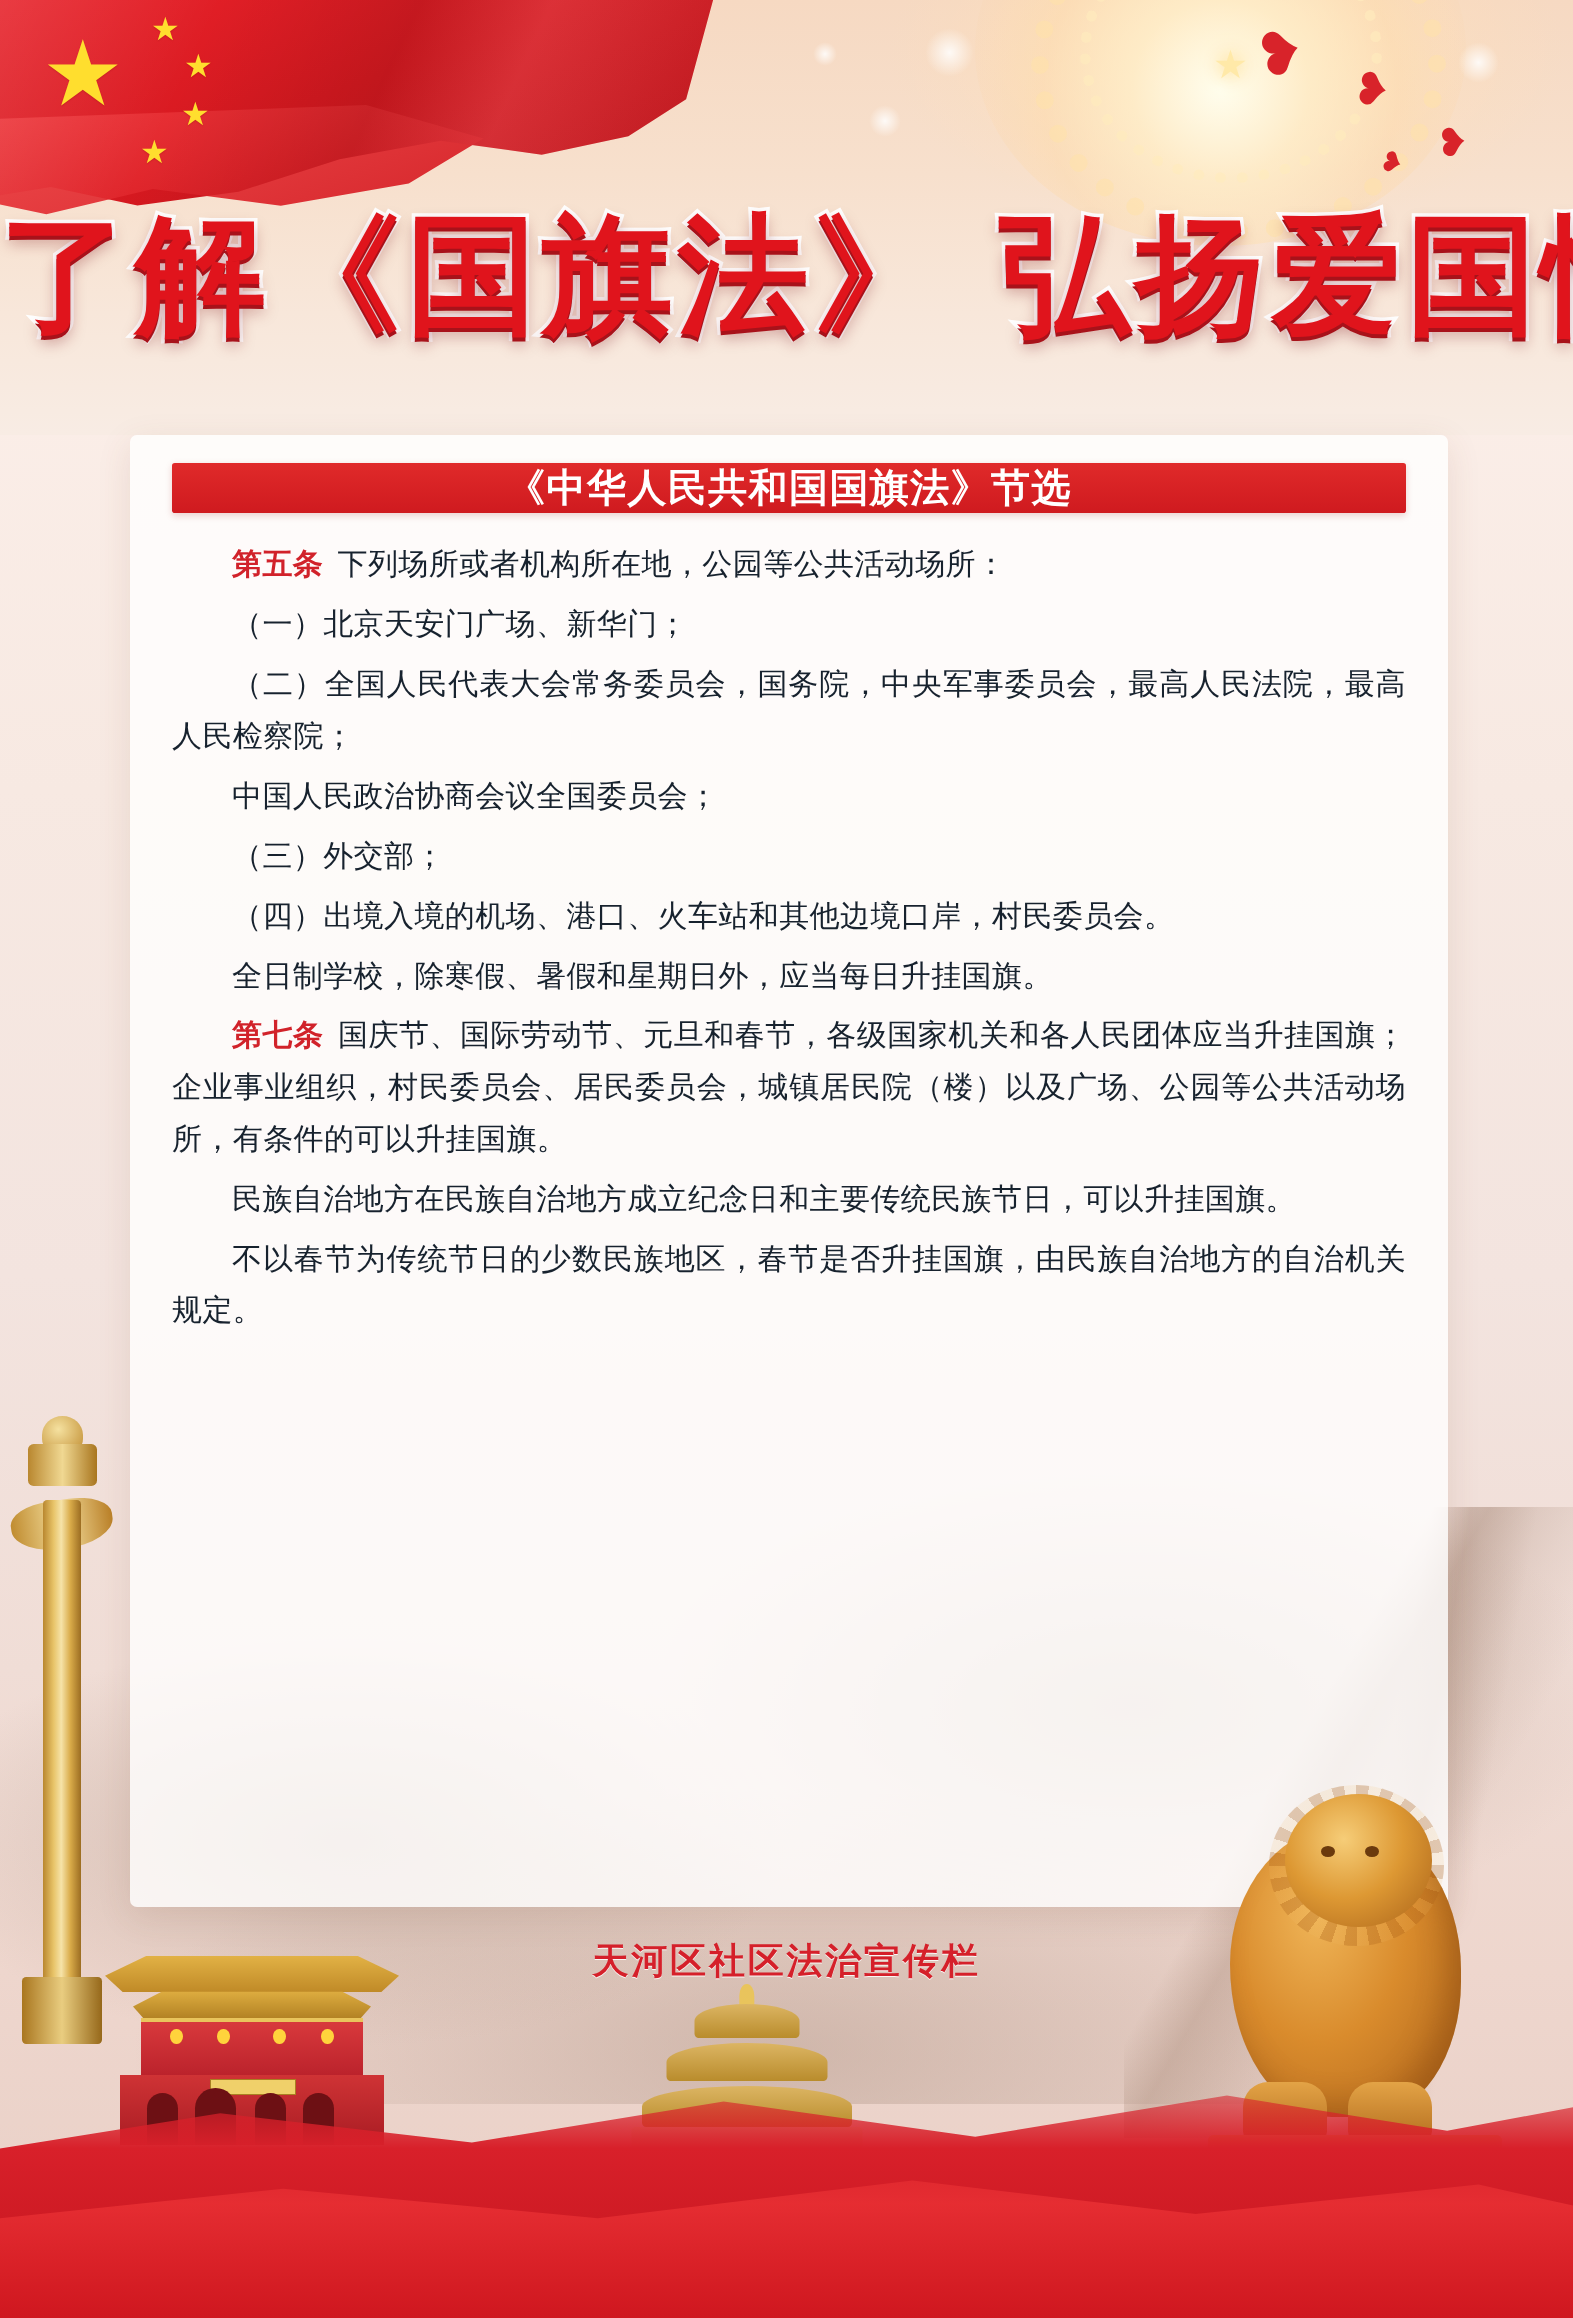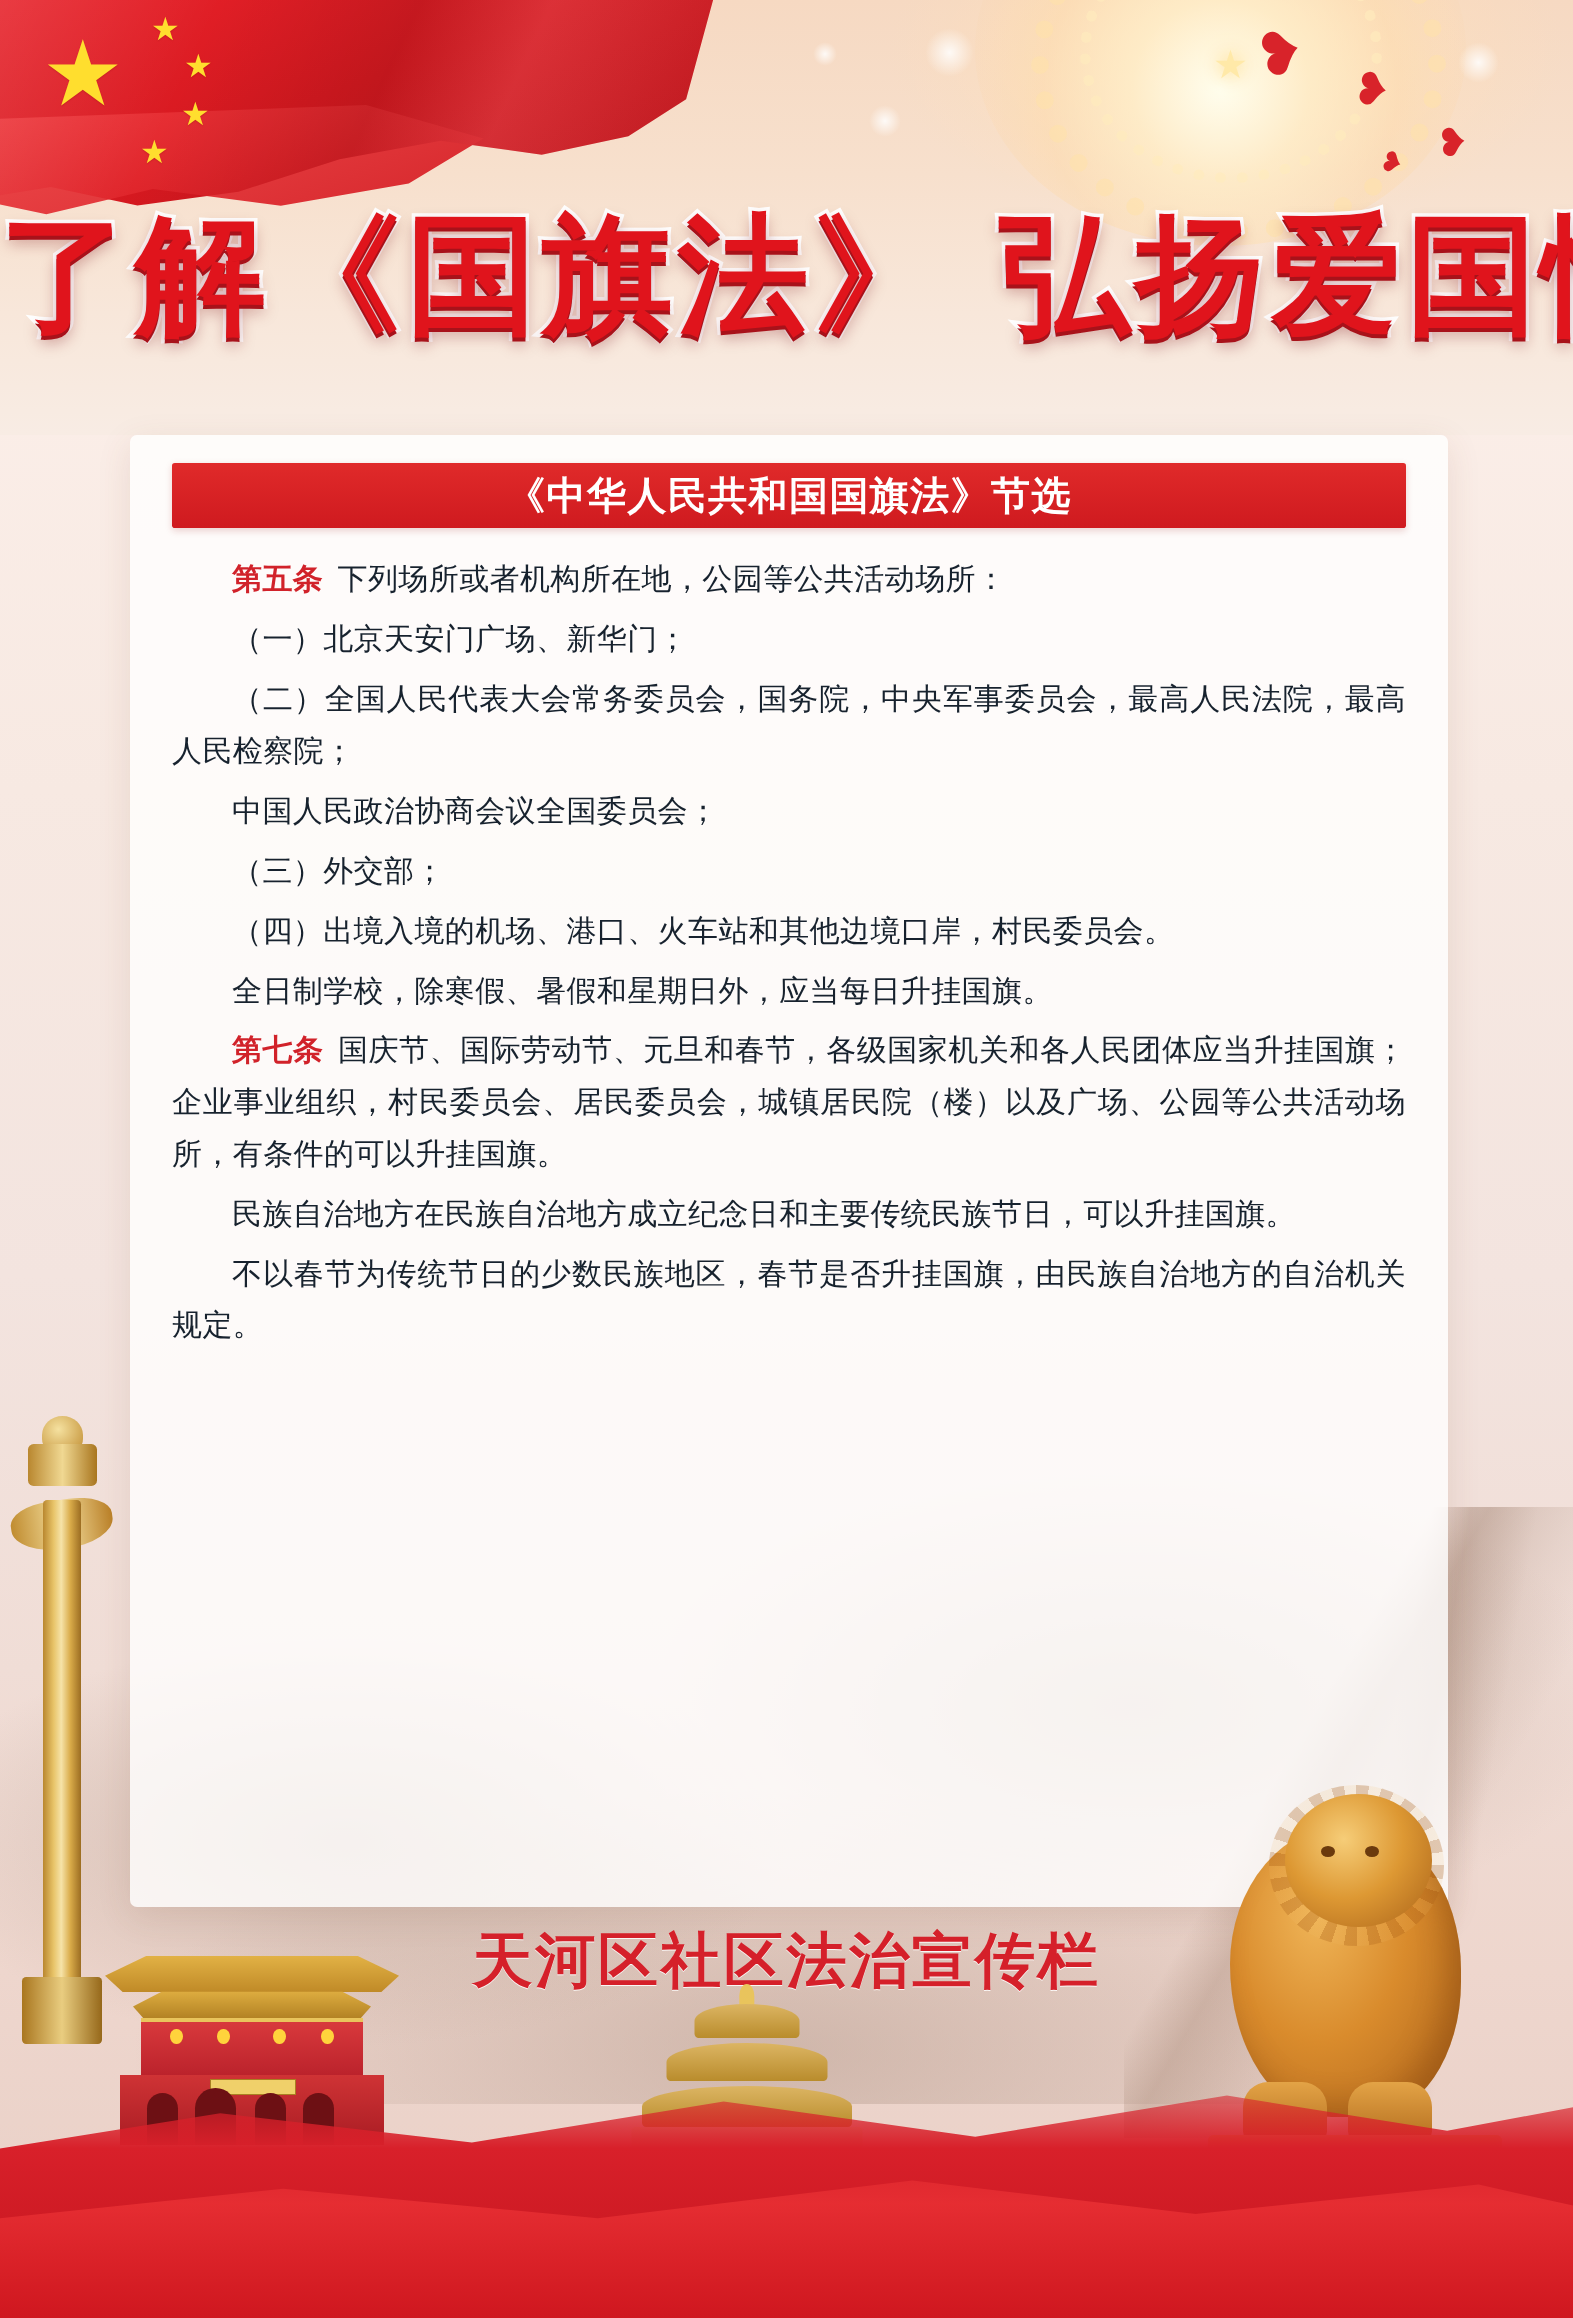--- a/index.html
+++ b/index.html
@@ -198,21 +198,21 @@
     min-height: 1472px;
     background: rgba(255,255,255,0.80);
     border-radius: 7px;
     box-shadow: 0 9.8px 34px rgba(120,70,50,0.12);
     padding: 28px 0 45px 0;
     box-sizing: border-box;
   }
   .card-header {
     width: 1234px;
     margin: 0 auto;
-    height: 65px;
+    height: 50px;
     background: linear-gradient(180deg, #e02a2a 0%, #cf1a1f 100%);
     border-radius: 2.8px;
     display: flex;
     align-items: center;
     justify-content: center;
     box-shadow: 0 2.8px 7px rgba(150,20,20,0.18);
   }
   .card-header-text {
     color: #ffffff;
     font-size: 39px;
@@ -243,26 +243,27 @@
   
   .footer-line {
     position: absolute;
     left: 0;
     top: 1921px;
     width: 1573px;
     text-align: center;
   }
   .footer-text {
     display: inline-block;
-    font-size: 60px;
+    font-size: 36px;
     font-weight: 700;
     color: #d5202a;
     letter-spacing: 2.8px;
     text-shadow: 0 1.4px 0 rgba(255,255,255,0.85);
     font-family: Liberation Sans, sans-serif;
+    margin-top: 16px;
   }
 
   
   .bottom-red {
     position: absolute;
     left: 0;
     bottom: 0;
     width: 1573px;
     height: 294px;
     background: linear-gradient(180deg, rgba(216,26,34,0) 0%, #d8202a 42%, #c2141c 100%);

